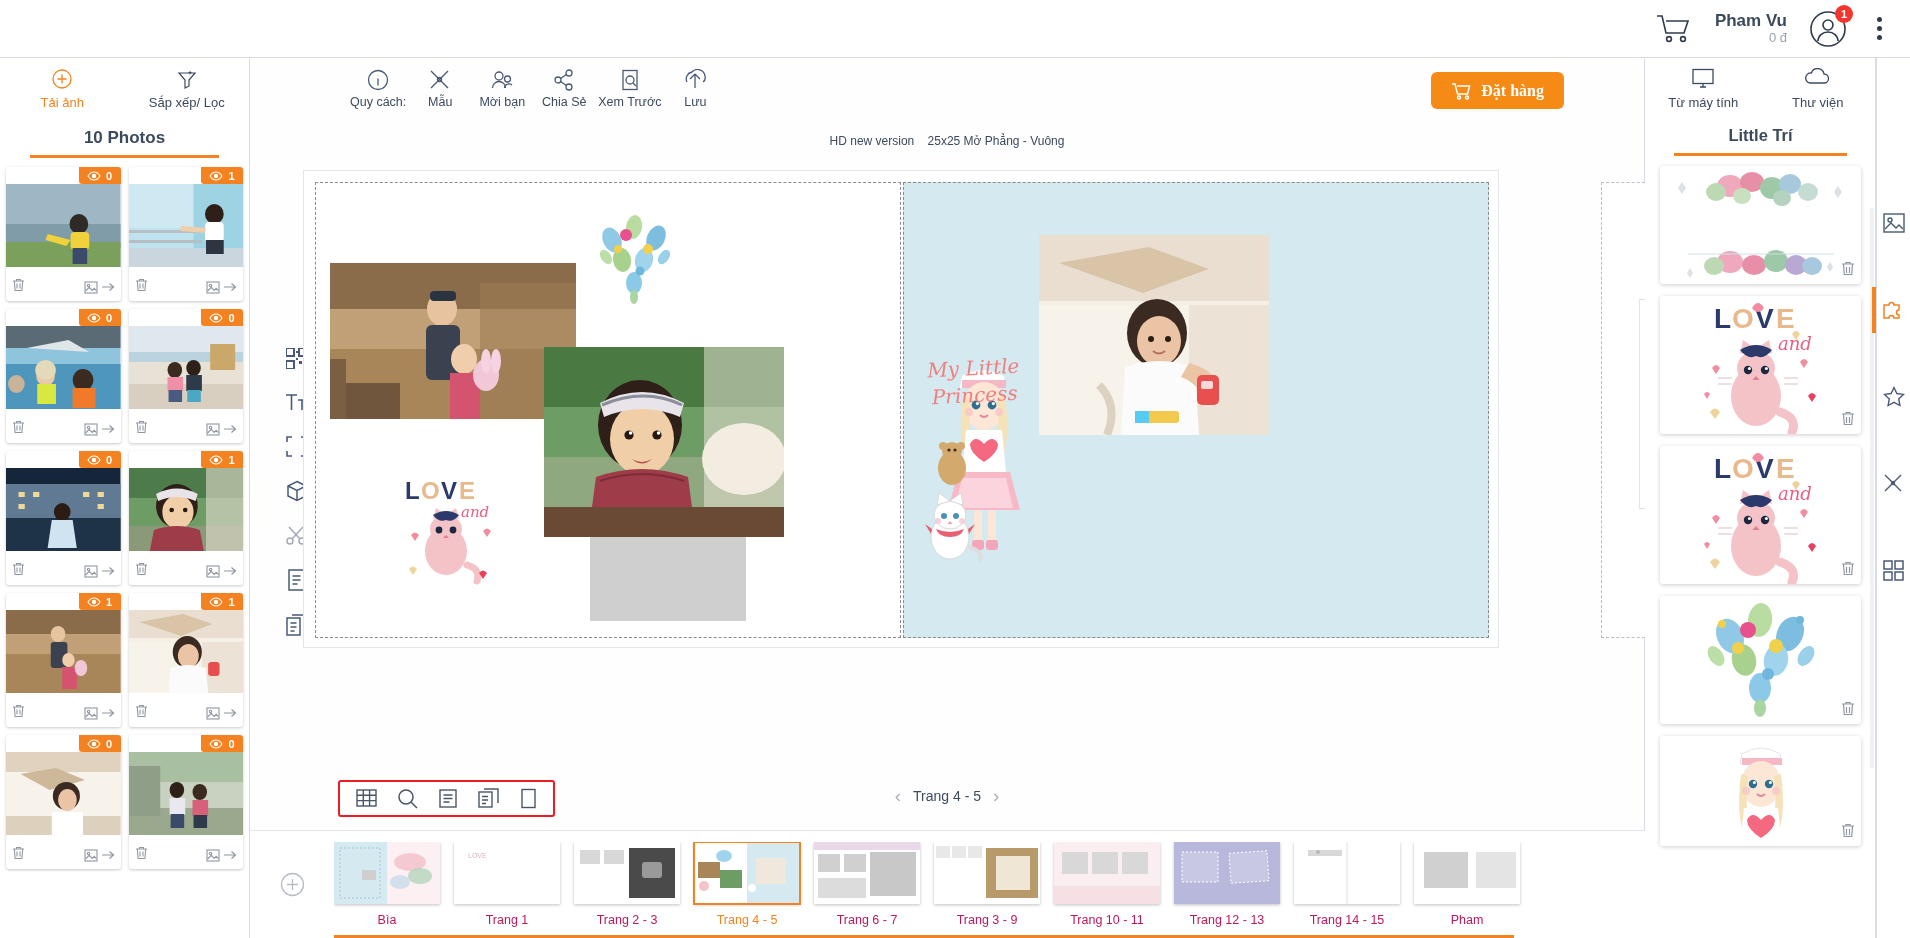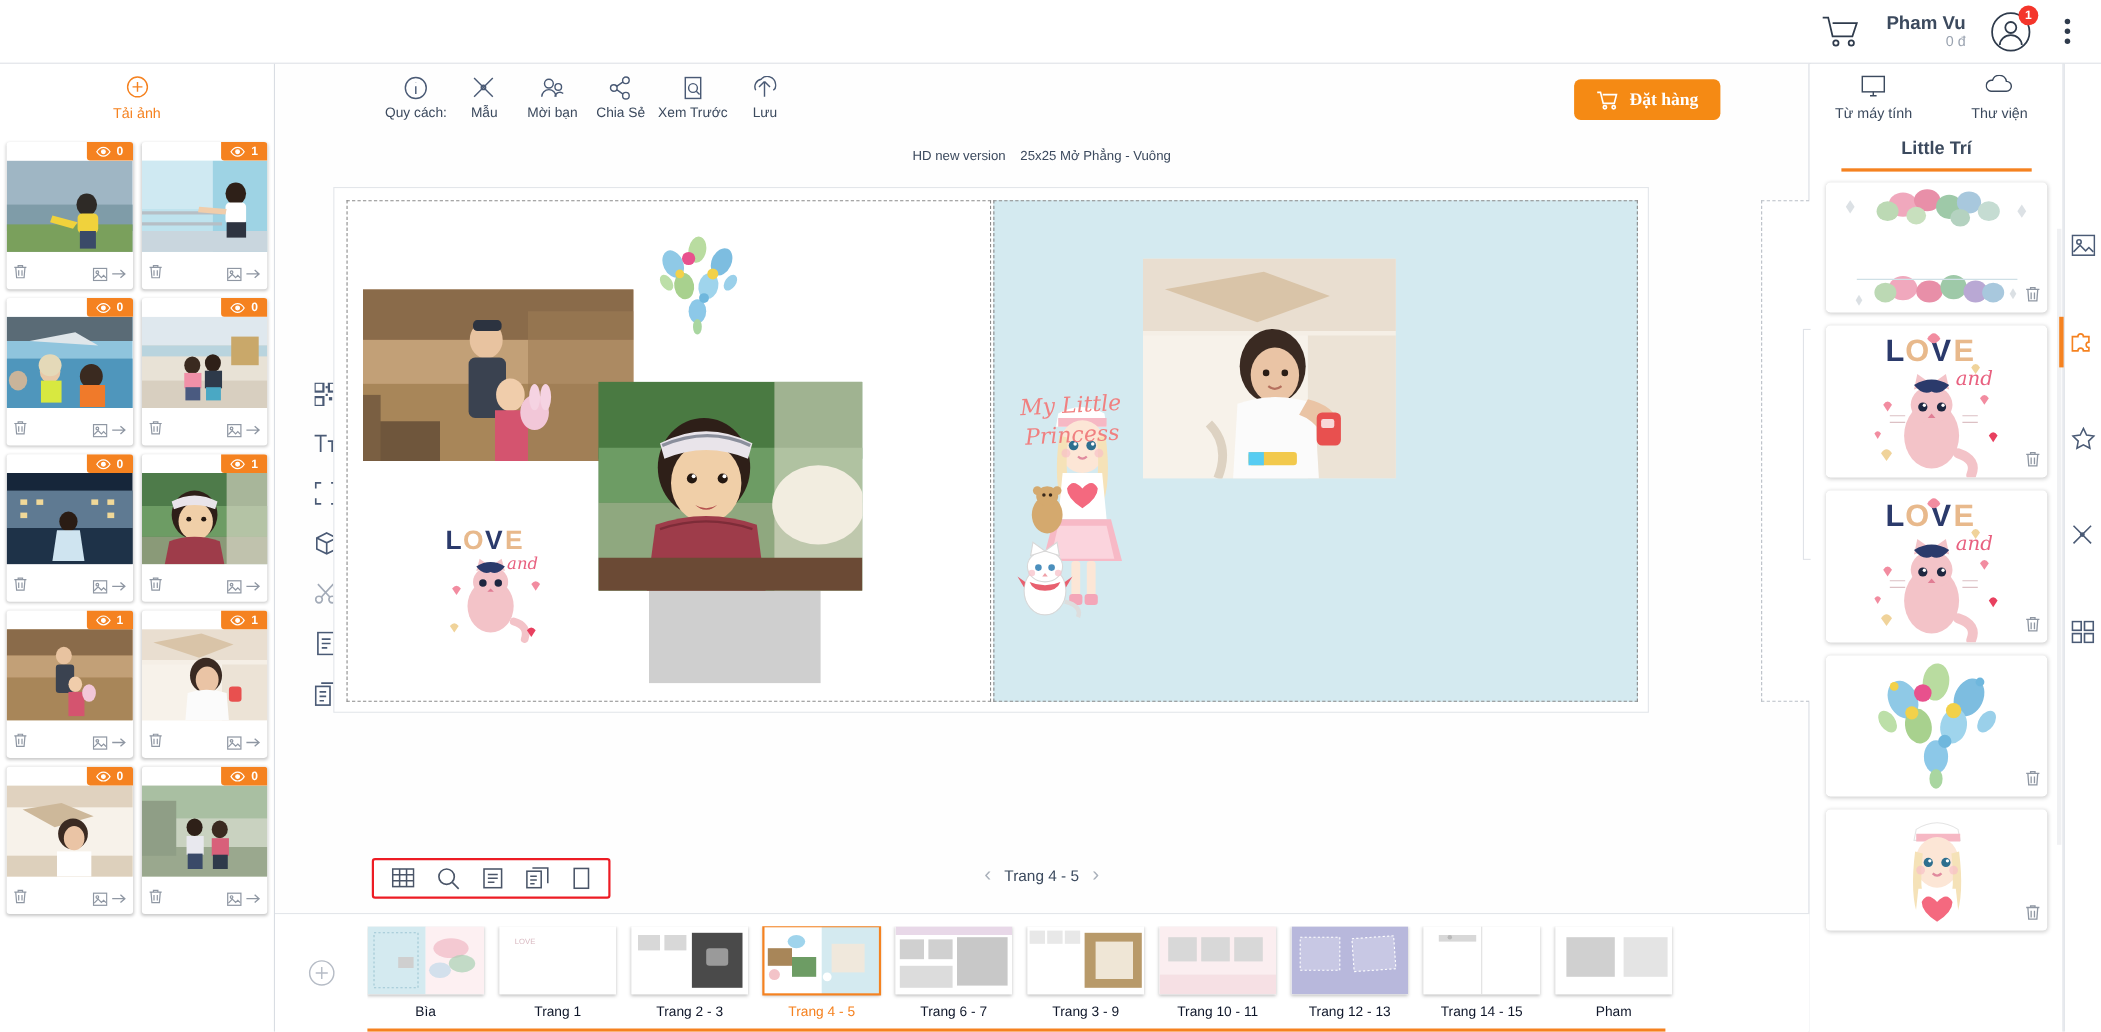--- a/index.html
+++ b/index.html
@@ -163,21 +163,21 @@
     color: #b6bcc6; cursor: pointer;
   }
   .thumbs { display: flex; gap: 14px; overflow: hidden; flex: 1; padding-right: 6px; }
   .thumb-item { width: 106px; cursor: pointer; }
   .thumb-box {
     width: 106px; height: 62px; background: #fff;
     box-shadow: 0 1px 3px rgba(0,0,0,.25); position: relative; overflow: hidden;
     display: flex;
   }
   .thumb-label {
-    text-align: center; font-size: 12.5px; margin-top: 9px; color: #0f172a;
+    text-align: center; font-size: 12.5px; margin-top: 9px; color: #be185d;
     white-space: nowrap;
   }
   .thumb-item.active .thumb-label { color: #f58220; }
   .thumb-item.active .thumb-box { outline: 2px solid #f58220; outline-offset: -1px; }
   .strip-progress {
     position: absolute; left: 84px; bottom: 0; height: 3px; width: 1180px;
     background: #f58220;
   }
 
   
@@ -262,22 +262,33 @@
 
   <div class="left-panel">
     <div class="left-tools">
       <div class="left-tool active">
         <svg width="22" height="22" viewBox="0 0 22 22" fill="none" stroke="#f58220" stroke-width="1.3">
           <circle cx="11" cy="11" r="9"></circle>
             <path d="M11 6.5v9M6.5 11h9"></path>
         </svg>
         <span>Tải ảnh</span>
       </div>
+      <div class="left-tool">
+        <svg width="22" height="22" viewBox="0 0 22 22" fill="none" stroke="#3c4a5e" stroke-width="1.2">
+          <path d="M3 5h16l-6 7v6l-4 2v-8z"></path>
+          <path d="M14 2.5l.6 1.6 1.6.6-1.6.6-.6 1.6-.6-1.6-1.6-.6 1.6-.6z" fill="#3c4a5e" stroke="none"></path>
+        </svg>
+        <span>Sắp xếp/ Lọc</span>
+      </div>
     </div>
 
+    <div class="photos-head">
+      <div class="photos-title">10 Photos</div>
+      <div class="photos-underline"></div>
+    </div>
 
     <div class="photo-grid" id="photo-grid">
         <div class="photo-card">
           <span class="photo-badge">
             <svg width="14" height="10" viewBox="0 0 14 10" fill="none" stroke="#fff" stroke-width="1.1">
               <path d="M1 5s2.4-4 6-4 6 4 6 4-2.4 4-6 4-6-4-6-4z"></path>
               <circle cx="7" cy="5" r="1.7" fill="#fff"></circle>
             </svg>
             <b>0</b>
           </span>

